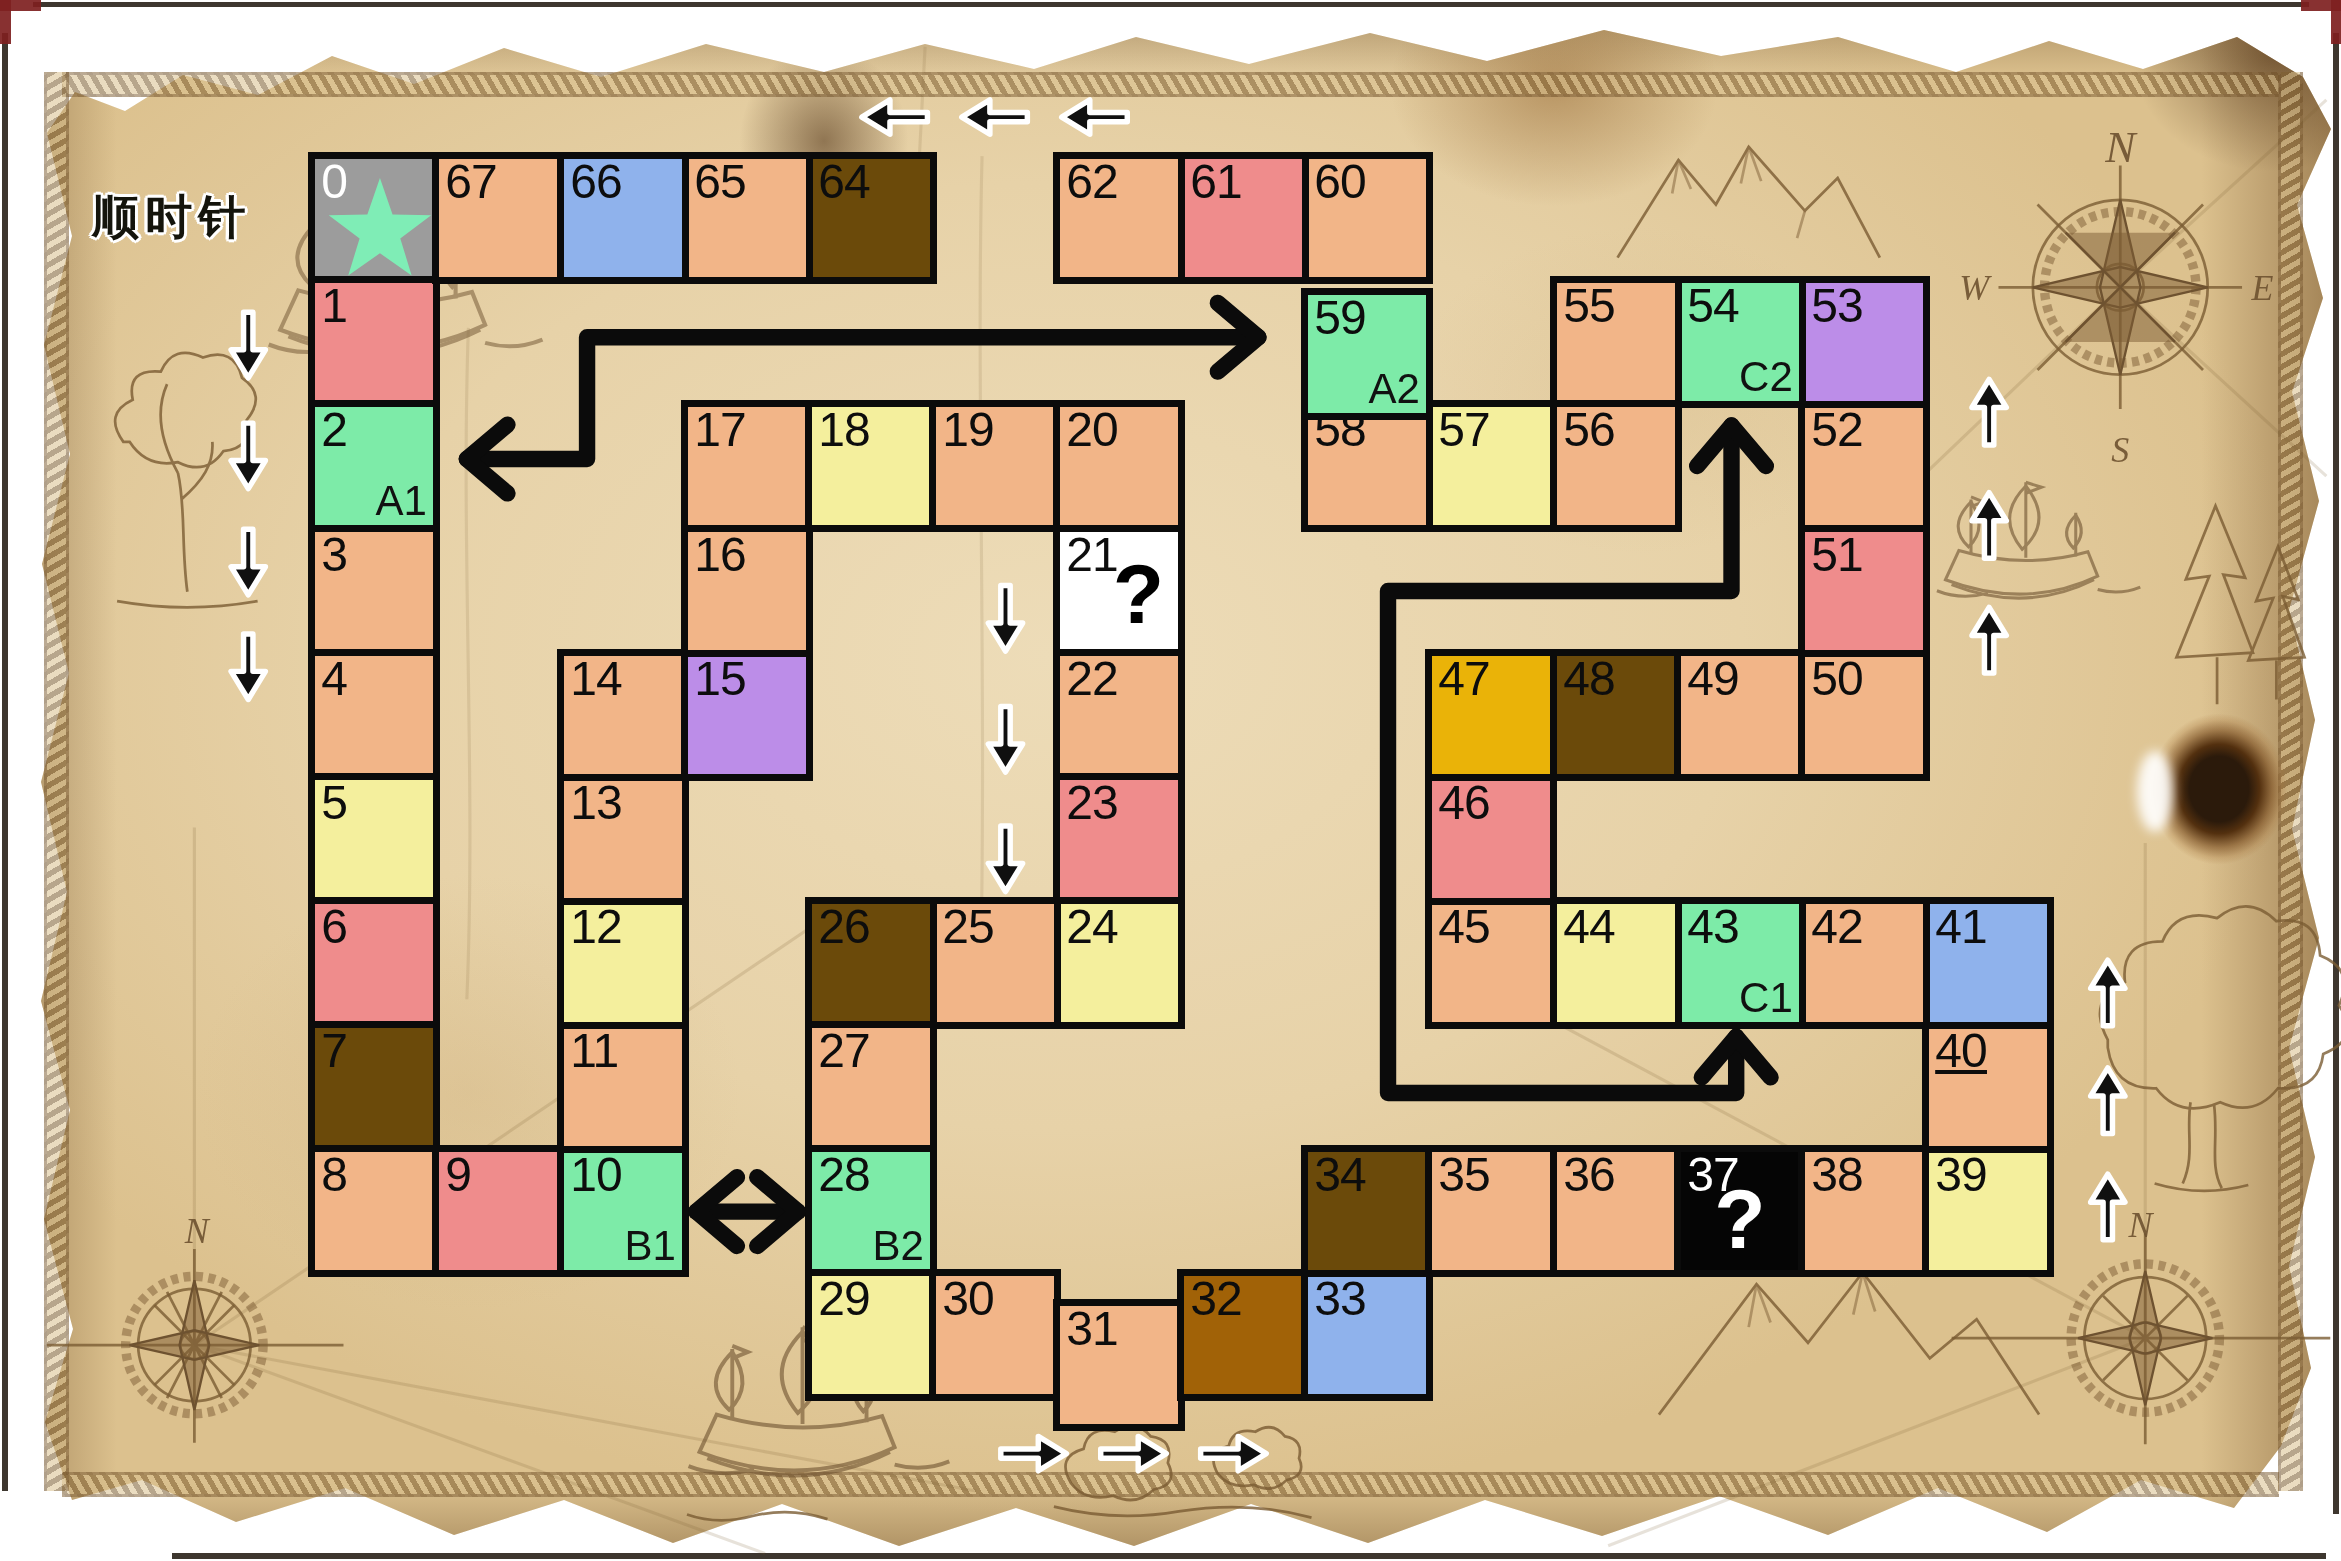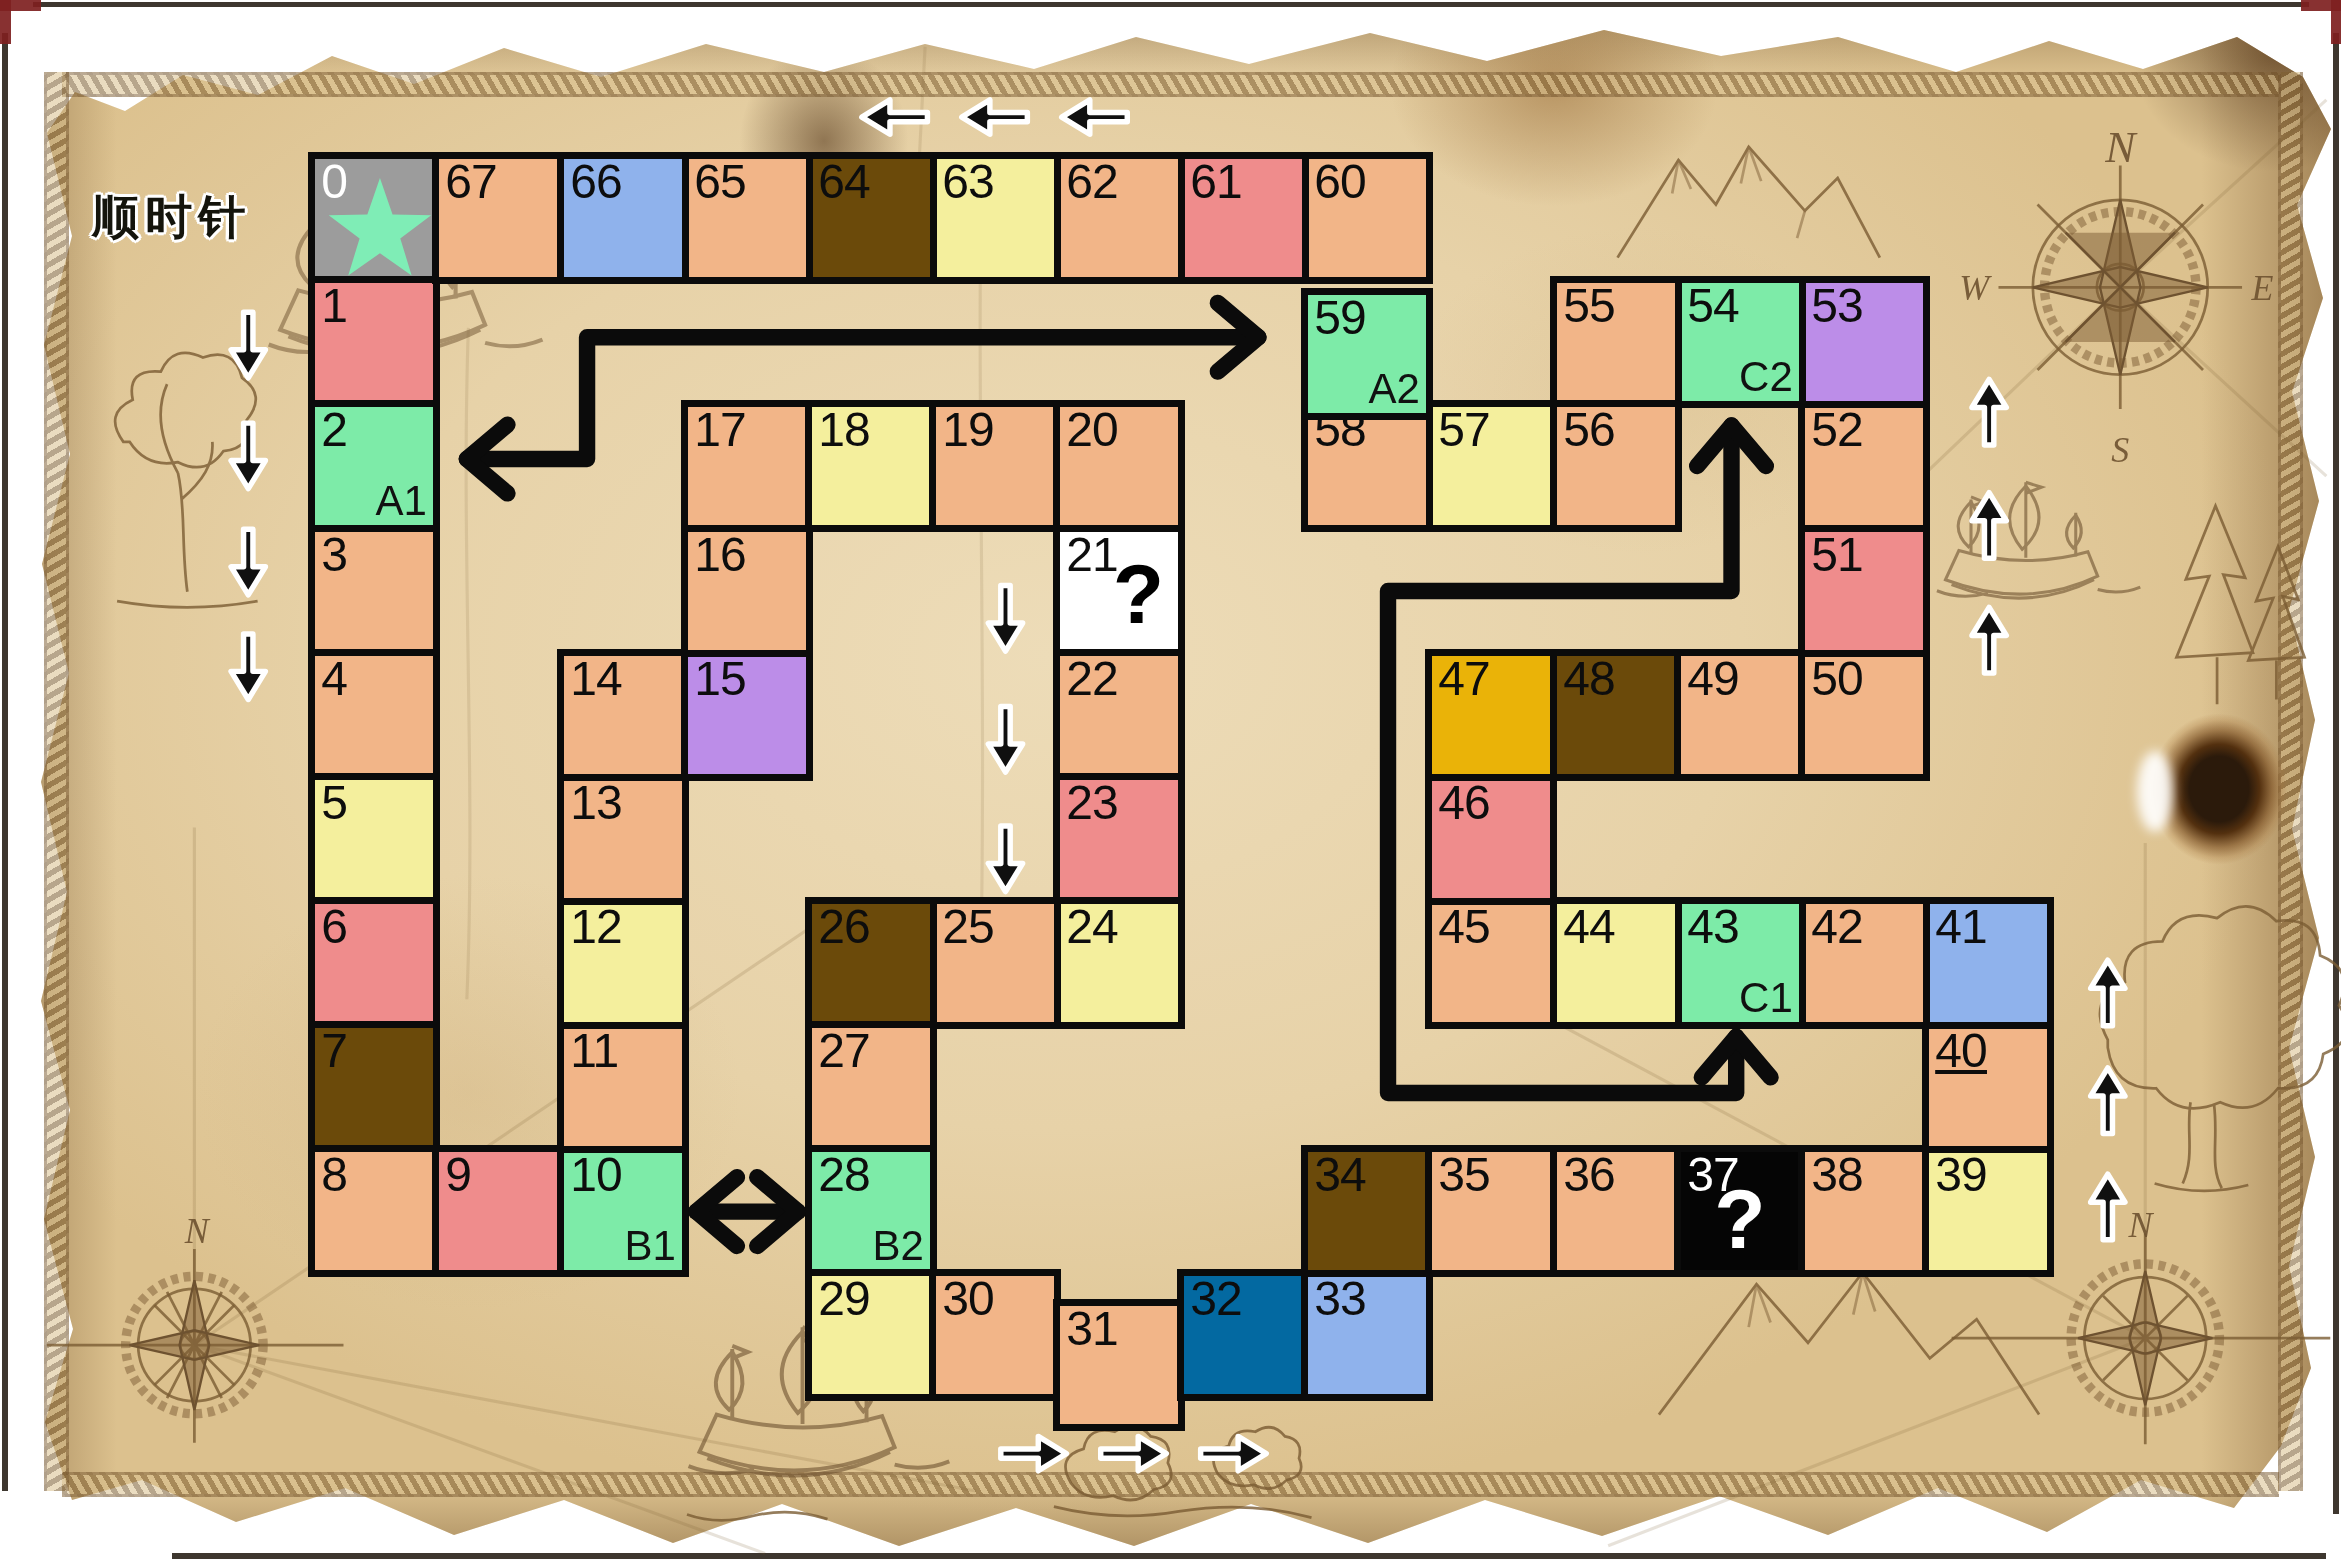--- a/index.html
+++ b/index.html
@@ -285,21 +285,21 @@
       </div>
       <div class="cell" style="left: 805px; top: 1269px; height: 132px; width: 132px; background: rgb(244, 239, 157); border-color: rgb(11, 11, 11);">
         <div class="num" style="color: rgb(13, 13, 13);">29</div>
       </div>
       <div class="cell" style="left: 929px; top: 1269px; height: 132px; width: 132px; background: rgb(242, 181, 136); border-color: rgb(11, 11, 11);">
         <div class="num" style="color: rgb(13, 13, 13);">30</div>
       </div>
       <div class="cell" style="left: 1053px; top: 1269px; height: 132px; width: 132px; background: rgb(242, 181, 136); border-color: rgb(11, 11, 11); margin-top: 30px;">
         <div class="num" style="color: rgb(13, 13, 13);">31</div>
       </div>
-      <div class="cell" style="left: 1177px; top: 1269px; height: 132px; width: 132px; background: #0369a1; border-color: rgb(11, 11, 11);">
+      <div class="cell" style="left: 1177px; top: 1269px; height: 132px; width: 132px; background: #a16207; border-color: rgb(11, 11, 11);">
         <div class="num" style="color: rgb(13, 13, 13);">32</div>
       </div>
       <div class="cell" style="left: 1301px; top: 1269px; height: 132px; width: 132px; background: rgb(143, 178, 236); border-color: rgb(11, 11, 11);">
         <div class="num" style="color: rgb(13, 13, 13);">33</div>
       </div>
       <div class="cell" style="left: 1301px; top: 1145px; height: 132px; width: 132px; background: rgb(107, 74, 10); border-color: rgb(11, 11, 11);">
         <div class="num" style="color: rgb(13, 13, 13);">34</div>
       </div>
       <div class="cell" style="left: 1425px; top: 1145px; height: 132px; width: 132px; background: rgb(242, 181, 136); border-color: rgb(11, 11, 11);">
         <div class="num" style="color: rgb(13, 13, 13);">35</div>
@@ -381,23 +381,20 @@
         <div class="corner-label">A2</div>
       </div>
       <div class="cell" style="left: 1301px; top: 152px; height: 132px; width: 132px; background: rgb(242, 181, 136); border-color: rgb(11, 11, 11);">
         <div class="num" style="color: rgb(13, 13, 13);">60</div>
       </div>
       <div class="cell" style="left: 1177px; top: 152px; height: 132px; width: 132px; background: rgb(239, 140, 140); border-color: rgb(11, 11, 11);">
         <div class="num" style="color: rgb(13, 13, 13);">61</div>
       </div>
       <div class="cell" style="left: 1053px; top: 152px; height: 132px; width: 132px; background: rgb(242, 181, 136); border-color: rgb(11, 11, 11);">
         <div class="num" style="color: rgb(13, 13, 13);">62</div>
-      </div>
-      <div class="cell" style="left: 929px; top: 152px; height: 132px; width: 132px; background: rgb(244, 239, 157); border-color: rgb(11, 11, 11);">
-        <div class="num" style="color: rgb(13, 13, 13);">63</div>
       </div>
       <div class="cell" style="left: 805px; top: 152px; height: 132px; width: 132px; background: rgb(107, 74, 10); border-color: rgb(11, 11, 11);">
         <div class="num" style="color: rgb(13, 13, 13);">64</div>
       </div>
       <div class="cell" style="left: 681px; top: 152px; height: 132px; width: 132px; background: rgb(242, 181, 136); border-color: rgb(11, 11, 11);">
         <div class="num" style="color: rgb(13, 13, 13);">65</div>
       </div>
       <div class="cell" style="left: 557px; top: 152px; height: 132px; width: 132px; background: rgb(143, 178, 236); border-color: rgb(11, 11, 11); padding-left: 48px;">
         <div class="num" style="color: rgb(13, 13, 13);">66</div>
       </div>

